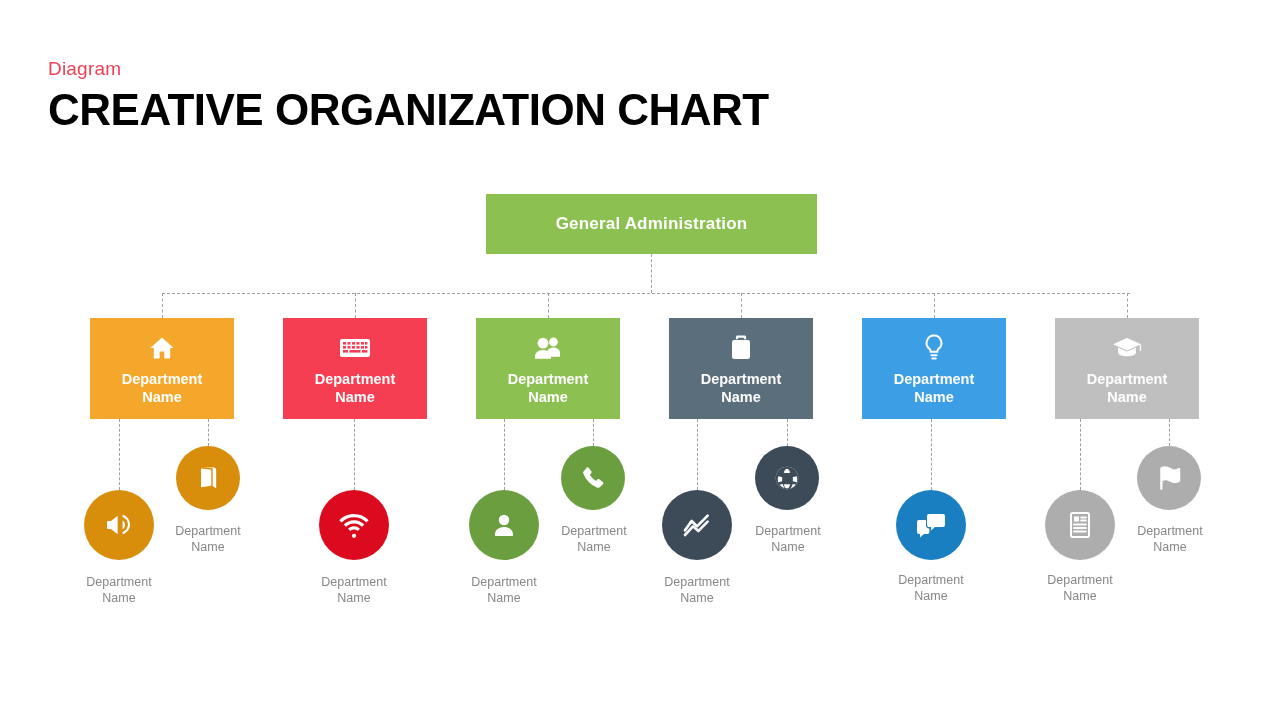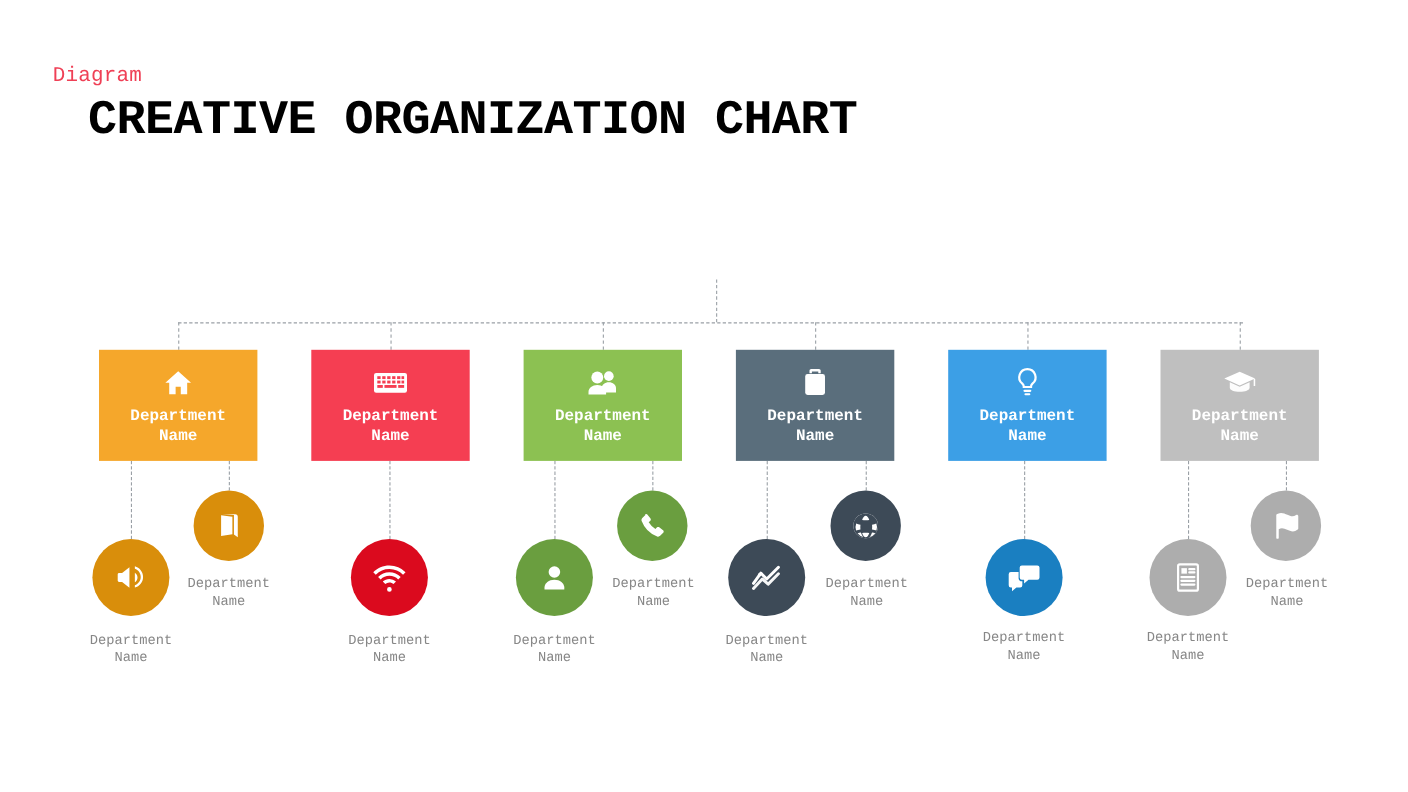--- a/index.html
+++ b/index.html
@@ -11,42 +11,40 @@
     height: 720px;
     background: #ffffff;
     font-family: "Liberation Sans", sans-serif;
     overflow: hidden;
     position: relative;
   }
   .slide {
     position: relative;
     width: 1280px;
     height: 588px;
-    font-family: Liberation Mono, monospace;
   }
 
   
   .kicker {
     position: absolute;
     left: 48px;
     top: 58px;
     font-size: 19px;
     color: #ef4056;
     letter-spacing: .2px;
   }
   .title {
     position: absolute;
     left: 48px;
     top: 85px;
     font-size: 44px;
     font-weight: bold;
     color: #000000;
     letter-spacing: -0.5px;
     white-space: nowrap;
-    margin-left: 32px;
   }
   .subtitle {
     position: absolute;
     left: 48px;
     top: 142px;
     font-size: 17px;
     color: #5a5a5a;
     white-space: nowrap;
   }
 
@@ -131,20 +129,23 @@
   }
 </style>
 </head>
 <body>
 
 <div class="slide">
 
   <div class="kicker">Diagram</div>
   <div class="title">CREATIVE ORGANIZATION CHART</div>
 
+  <div class="root-box">
+    <span class="root-label">General Administration</span>
+  </div>
 
   <div class="v-line" style="left:651px; top:254px; height:39px;"></div>
   <div class="h-line" style="left:162px; top:293px; width:968px;"></div>
 
   <div class="v-line" style="left:162px; top:293px; height:25px;"></div>
   <div class="v-line" style="left:355px; top:293px; height:25px;"></div>
   <div class="v-line" style="left:548px; top:293px; height:25px;"></div>
   <div class="v-line" style="left:741px; top:293px; height:25px;"></div>
   <div class="v-line" style="left:934px; top:293px; height:25px;"></div>
   <div class="v-line" style="left:1127px; top:293px; height:25px;"></div>

